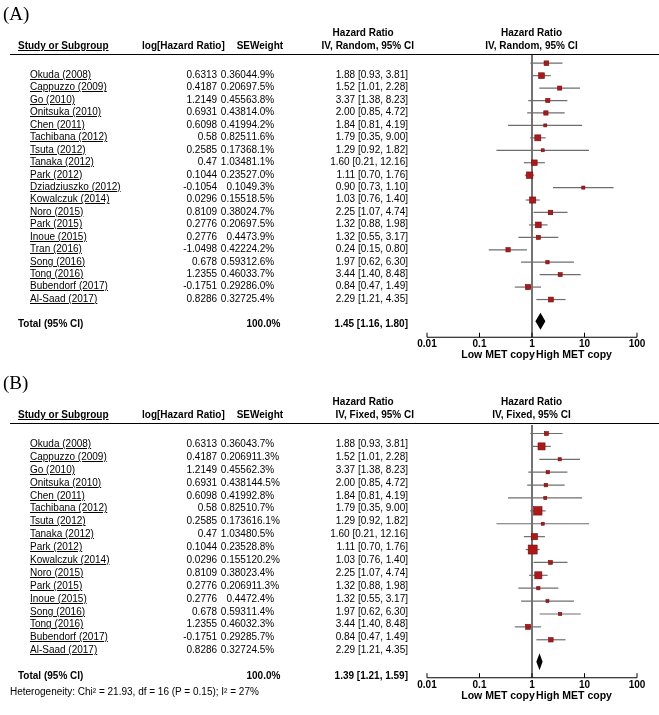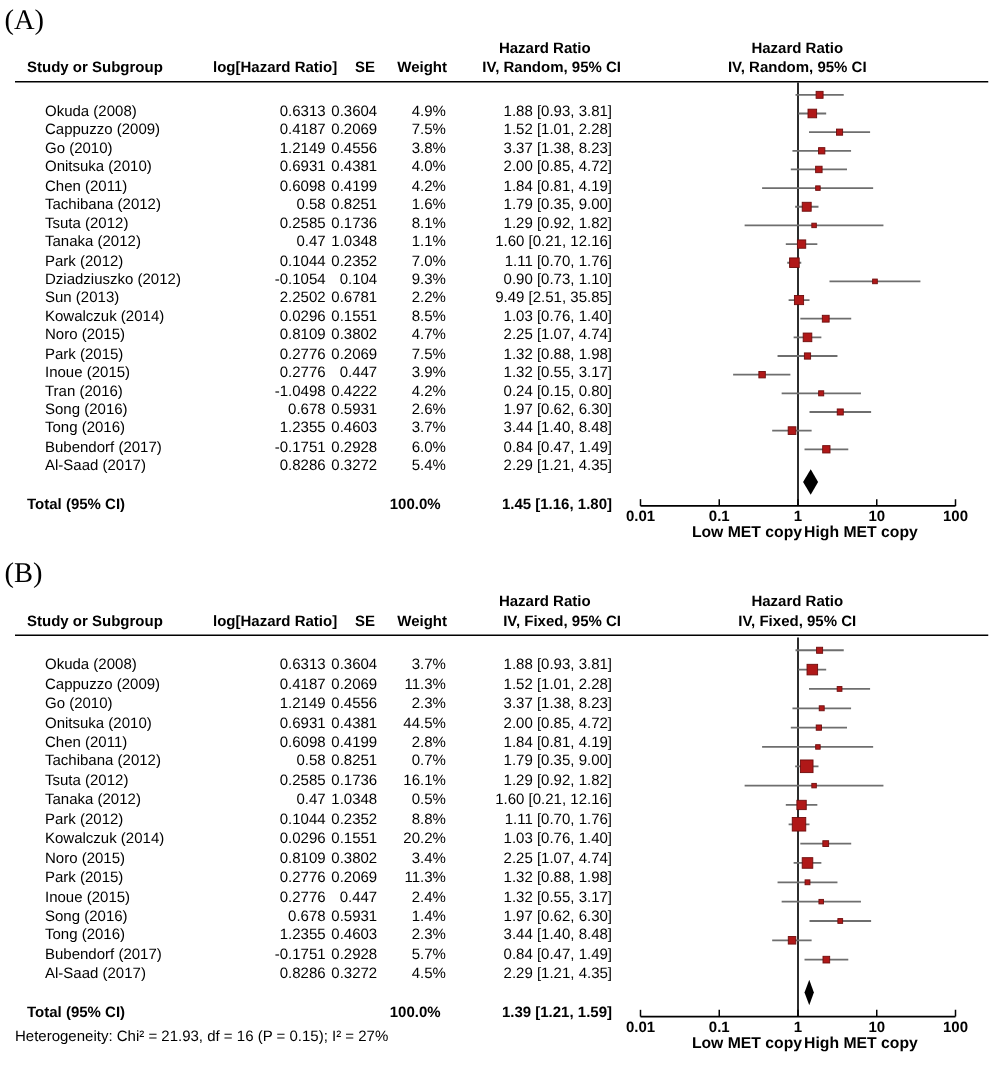--- a/index.html
+++ b/index.html
@@ -20,24 +20,24 @@
   .thead-left{margin-left:10px;padding-left:8px;border-bottom:1.2px solid #000;}
   .thead-right{border-bottom:1.2px solid #000;padding-right:16px;text-align:center;font-weight:bold;}
   .h-row1{display:flex;height:13px;line-height:13px;font-weight:bold;}
   .h1-spacer{width:280px;}
   .h1-hr{width:116px;text-align:center;padding-left:14px;}
   .h-row2{display:flex;height:15px;line-height:14px;font-weight:bold;}
   .thead-right .h-line{height:13px;line-height:13px;}
   .thead-right .h-line2{height:15px;line-height:14px;}
   
   .cell{display:inline-block;white-space:nowrap;overflow:visible;}
-  .c-study{width:124px;text-align:left;}
+  .c-study{width:124px;text-align:left;text-decoration:underline;}
   .c-loghr{width:72px;text-align:right;}
   .c-se{width:36px;text-align:right;}
-  .c-w{width:48px;text-align:right;}
+  .c-w{width:48px;}
   .c-ci{width:116px;text-align:right;}
   .rows{margin:12px;padding:2px 0 0 18px;list-style:none;}
   .row{display:flex;height:var(--rowh);line-height:var(--rowh);}
   .total-row{display:flex;margin:9px 12px 0 18px;height:13px;line-height:13px;font-weight:bold;}
   .panel-footer{margin:3px 0 0 10px;line-height:13px;}
   .panel-footer div{height:13px;}
   
   .body-right{position:relative;font-weight:bold;}
   .forest-svg{display:block;width:239px;height:100%;overflow:visible;}
   .forest-svg text{font-family:"Liberation Sans","DejaVu Sans",sans-serif;}
@@ -133,27 +133,20 @@
               <span class="cell c-se">0.2352</span>
               <span class="cell c-w">7.0%</span>
               <span class="cell c-ci">1.11 [0.70, 1.76]</span>
             </div>
             <div class="row">
               <span class="cell c-study">Dziadziuszko (2012)</span>
               <span class="cell c-loghr">-0.1054</span>
               <span class="cell c-se">0.104</span>
               <span class="cell c-w">9.3%</span>
               <span class="cell c-ci">0.90 [0.73, 1.10]</span>
-            </div>
-            <div class="row">
-              <span class="cell c-study">Sun (2013)</span>
-              <span class="cell c-loghr">2.2502</span>
-              <span class="cell c-se">0.6781</span>
-              <span class="cell c-w">2.2%</span>
-              <span class="cell c-ci">9.49 [2.51, 35.85]</span>
             </div>
             <div class="row">
               <span class="cell c-study">Kowalczuk (2014)</span>
               <span class="cell c-loghr">0.0296</span>
               <span class="cell c-se">0.1551</span>
               <span class="cell c-w">8.5%</span>
               <span class="cell c-ci">1.03 [0.76, 1.40]</span>
             </div>
             <div class="row">
               <span class="cell c-study">Noro (2015)</span>

